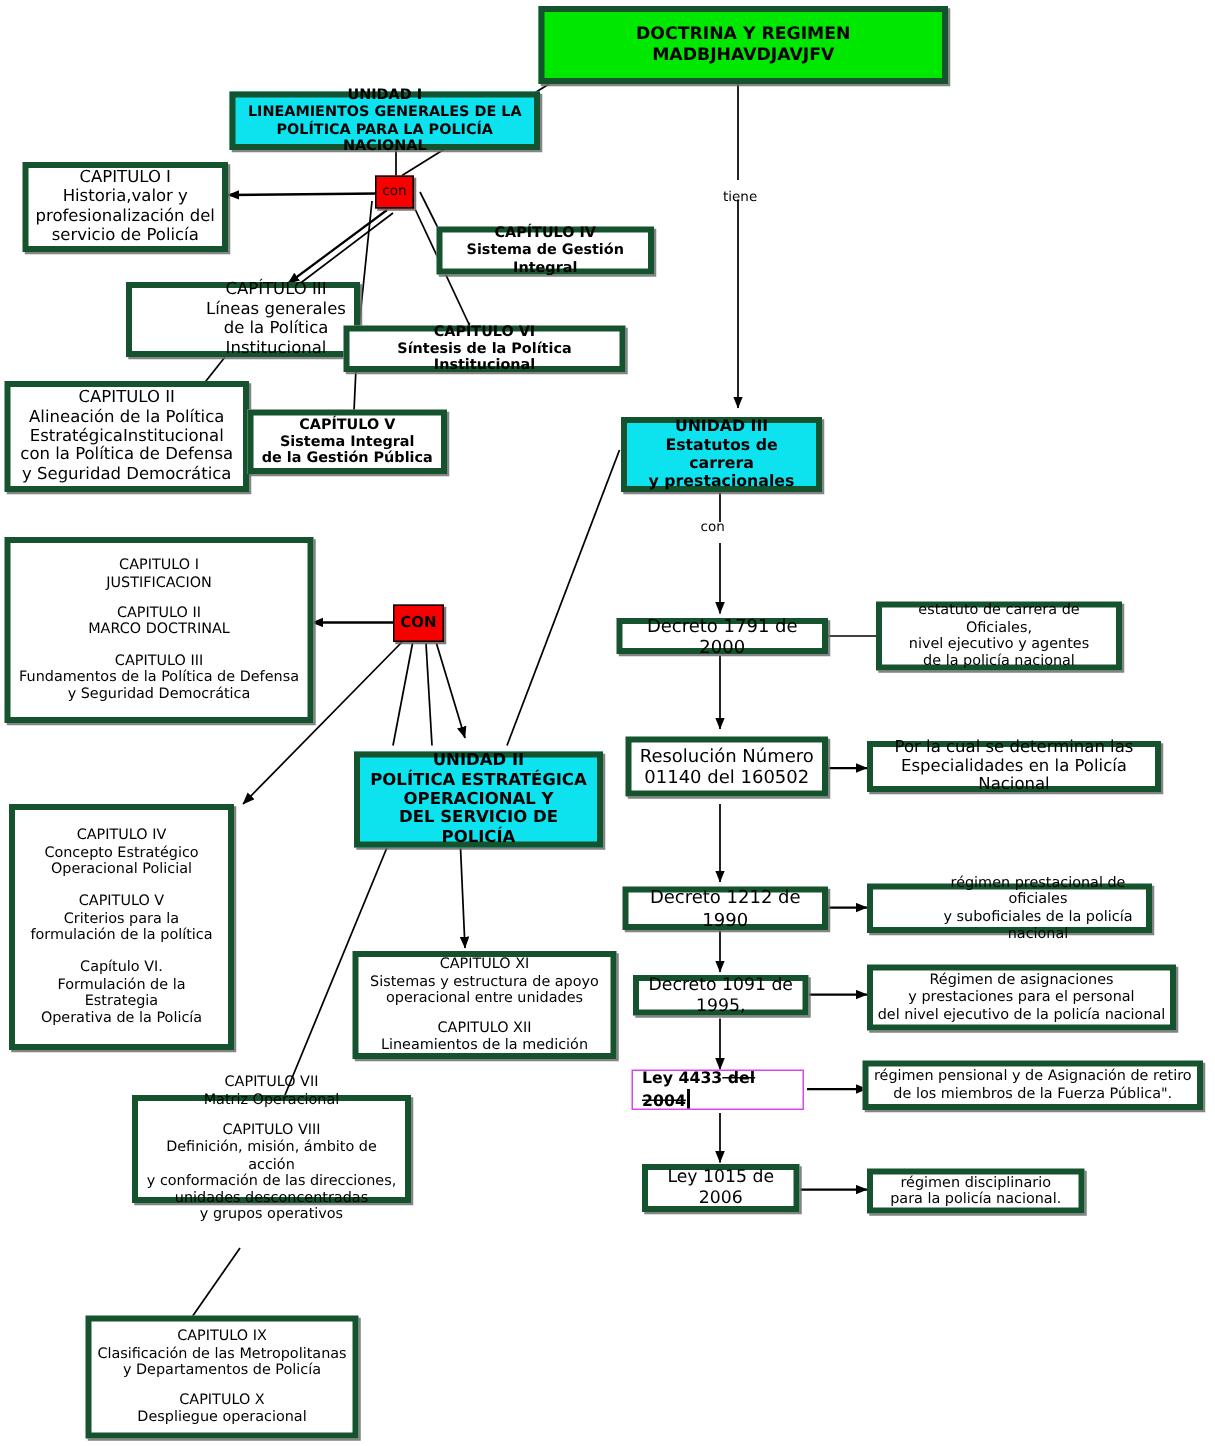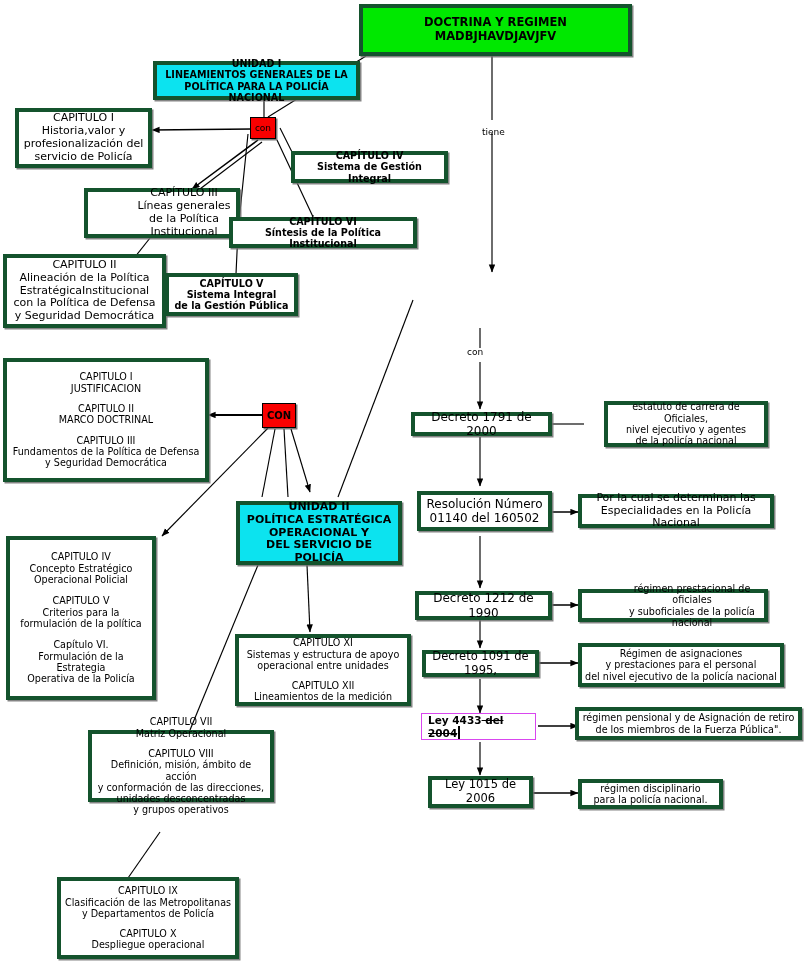--- a/index.html
+++ b/index.html
@@ -157,21 +157,21 @@
 
   <div class="node" style="left:15px;top:108px;width:137px;height:60px;font-size:11px;">
     <div class="inner">
       <div>CAPITULO I</div>
       <div>Historia,valor y</div>
       <div>profesionalización del</div>
       <div>servicio de Policía</div>
     </div>
   </div>
 
-  <div class="node" style="left:291px;top:151px;width:157px;height:32px;font-size:9.6px;font-weight:bold;align-items:center;">
+  <div class="node" style="left:291px;top:151px;width:145px;height:32px;font-size:9.6px;font-weight:bold;align-items:center;">
     <div class="inner">
       <div>CAPÍTULO IV</div>
       <div>Sistema de Gestión Integral</div>
     </div>
   </div>
 
   <div class="node" style="left:84px;top:188px;width:156px;height:50px;font-size:11px;padding-left:44px;">
     <div class="inner">
       <div>CAPÍTULO III</div>
       <div>Líneas generales</div>
@@ -197,20 +197,27 @@
   </div>
 
   <div class="node" style="left:165px;top:273px;width:133px;height:43px;font-size:9.6px;font-weight:bold;">
     <div class="inner">
       <div>CAPÍTULO V</div>
       <div>Sistema Integral</div>
       <div>de la Gestión Pública</div>
     </div>
   </div>
 
+  <div class="node cyan" style="left:414px;top:278px;width:134px;height:50px;font-size:10.5px;">
+    <div class="inner">
+      <div>UNIDAD III</div>
+      <div>Estatutos de carrera</div>
+      <div>y prestacionales</div>
+    </div>
+  </div>
 
   <div class="lbl" style="left:467px;top:347px;font-size:9px;">
     <span>con</span>
   </div>
 
   <div class="node" style="left:3px;top:358px;width:206px;height:124px;font-size:9.6px;">
     <div class="inner">
       <div>CAPITULO I</div>
       <div>JUSTIFICACION</div>
       <div style="height:9px"></div>
@@ -224,21 +231,21 @@
   </div>
 
   <div class="node red" style="left:262px;top:403px;width:34px;height:25px;font-size:10px;font-weight:bold;">
     <div class="inner"><span>CON</span></div>
   </div>
 
   <div class="node" style="left:411px;top:412px;width:141px;height:24px;font-size:12px;">
     <div class="inner"><span>Decreto 1791 de 2000</span></div>
   </div>
 
-  <div class="node" style="left:584px;top:401px;width:164px;height:46px;font-size:9.6px;margin-left:20px;">
+  <div class="node" style="left:584px;top:401px;width:164px;height:46px;font-size:9.6px;">
     <div class="inner">
       <div>estatuto de carrera de Oficiales,</div>
       <div>nivel ejecutivo y agentes</div>
       <div>de la policía nacional</div>
     </div>
   </div>
 
   <div class="node" style="left:6px;top:536px;width:150px;height:164px;font-size:9.6px;">
     <div class="inner">
       <div>CAPITULO IV</div>

